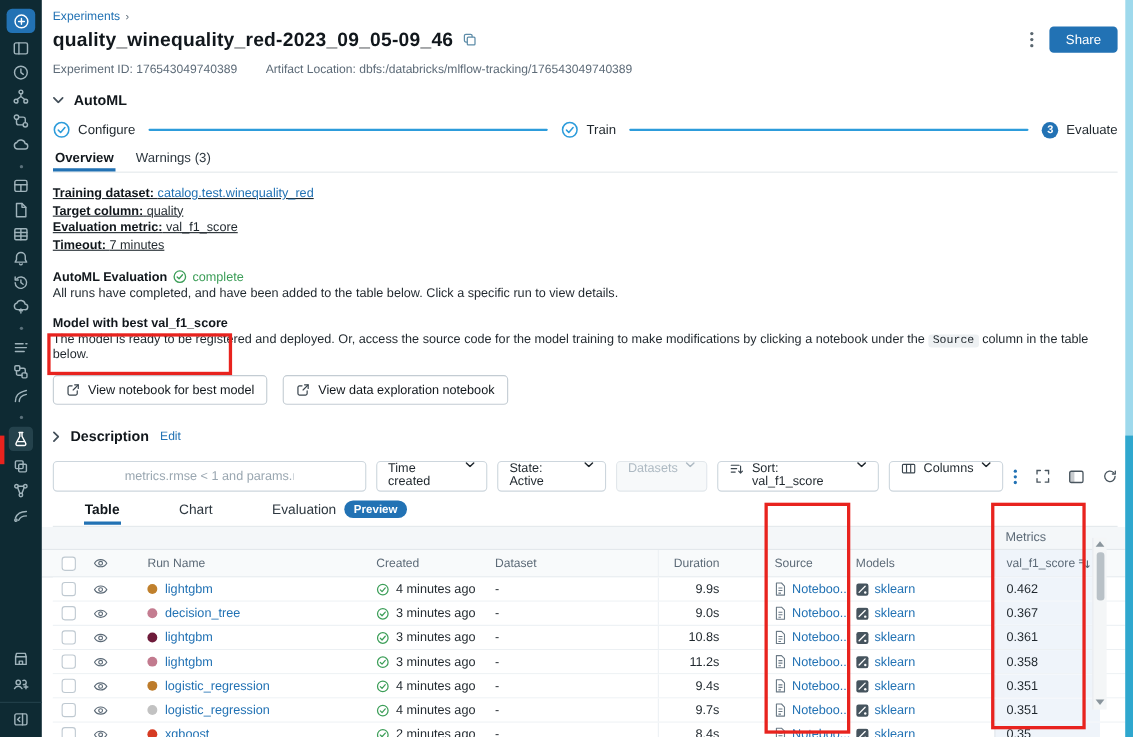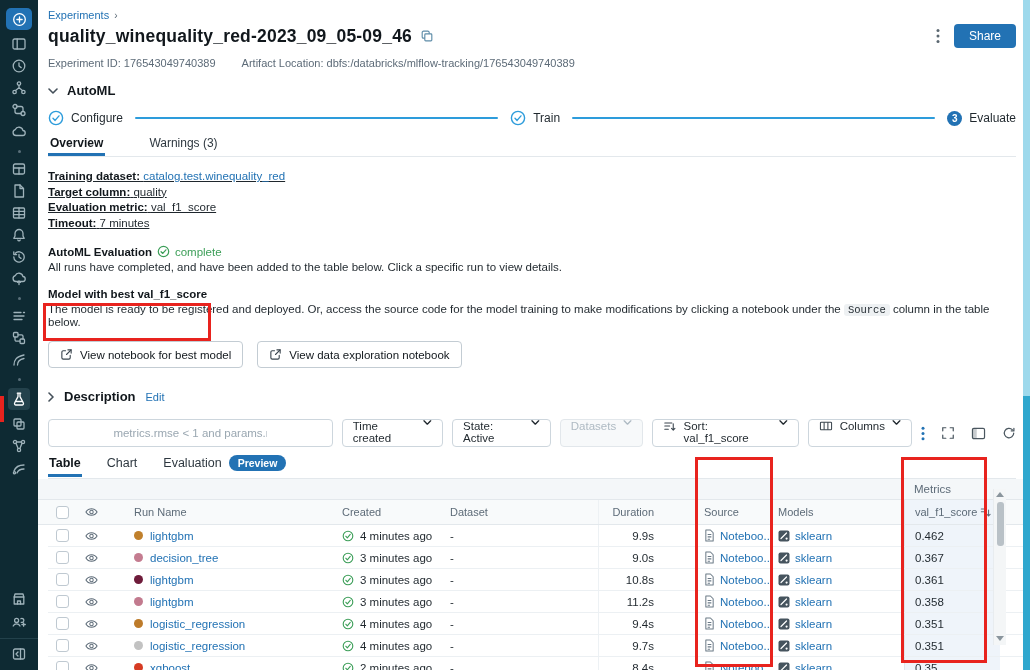--- a/index.html
+++ b/index.html
@@ -44,21 +44,21 @@
   .automl-head { display:flex; align-items:center; gap:9px; margin-top:14px; }
   .automl-label { font-size:13px; font-weight:bold; color:#11171C; }
   .chev { stroke:#44505A; fill:none; stroke-width:1.6; stroke-linecap:round; stroke-linejoin:round; }
 
   .stepper { display:flex; align-items:center; margin-top:12px; font-size:12px; color:#1F272D; }
   .step { display:flex; align-items:center; gap:7px; flex:none; }
   .step-line { flex:1; height:2px; background:#2D9CDB; border-radius:1px; margin:0 12px; }
   .step-badge { width:15px; height:15px; border-radius:50%; background:#2272B4; color:#fff;
     font-size:10px; font-weight:bold; display:flex; align-items:center; justify-content:center; }
 
-  .ov-tabs { display:flex; gap:42px; margin-top:10px; border-bottom:1px solid #E3E8EC; font-size:12px; }
+  .ov-tabs { display:flex; gap:16px; margin-top:10px; border-bottom:1px solid #E3E8EC; font-size:12px; }
   .tab { padding:0 2px 6px; color:#2E3840; cursor:pointer; }
   .tab.active { font-weight:bold; color:#11171C; box-shadow: inset 0 -3px 0 #2272B4; }
 
   .details { margin-top:12px; line-height:15.5px;text-decoration:underline; }
   .dline .lbl { font-weight:bold; color:#11171C; }
 
   .eval-title { margin-top:14px; display:flex; align-items:center; gap:5px; }
   .eval-title .lbl { font-weight:bold; color:#11171C; }
   .green { color:#3C9E58; }
   .desc-text { margin-top:3px; color:#1F272D; }
@@ -82,21 +82,21 @@
   .search-box input::placeholder { color:#9AA7B1; }
   .fbtn { height:28px; border:1px solid #CDD6DD; border-radius:4px; background:#fff; padding:0 10px;
     display:inline-flex; gap:7px; font-size:11.5px; color:#1F272D; cursor:pointer; }
   .fbtn.disabled { color:#AEBAC3; border-color:#E2E7EB; background:#F7F9FA; cursor:default; }
   .fbtn .chev { stroke:currentColor; }
   .ficons { margin-left:auto; display:flex; align-items:center; gap:16px; }
   .fic { cursor:pointer; color:#4A565F; }
   .fic.blue { color:#2272B4; }
 
   .runs-tabs { display:flex; align-items:center; gap:24px; margin-top:8px; border-bottom:1px solid #E3E8EC; font-size:12.5px; }
-  .rtab { padding:0 1px 7px; color:#2E3840; cursor:pointer; display:flex; align-items:center; }
+  .rtab { padding:0 1px 7px; color:#2E3840; cursor:pointer; display:flex; align-items:center;margin-left:28px; }
   .rtab.active { font-weight:bold; color:#11171C; box-shadow: inset 0 -3px 0 #2272B4; }
   .pill { background:#2272B4; color:#fff; font-size:10.5px; font-weight:bold; border-radius:10px;
     padding:2px 9px; margin-left:7px; }
 
   
   .table-wrap { position:relative; height:209px; overflow:hidden; margin:0 -14px 0 -10px; }
   .band { padding-left:10px; }
   .trow { display:grid; grid-template-columns:30px 34px 230px 108px 148px 62px 114px 130px 96px;
     align-items:center; height:22px; }
   .tgroup { background:#F4F7F9; border-bottom:1px solid #E3E8EC; }

